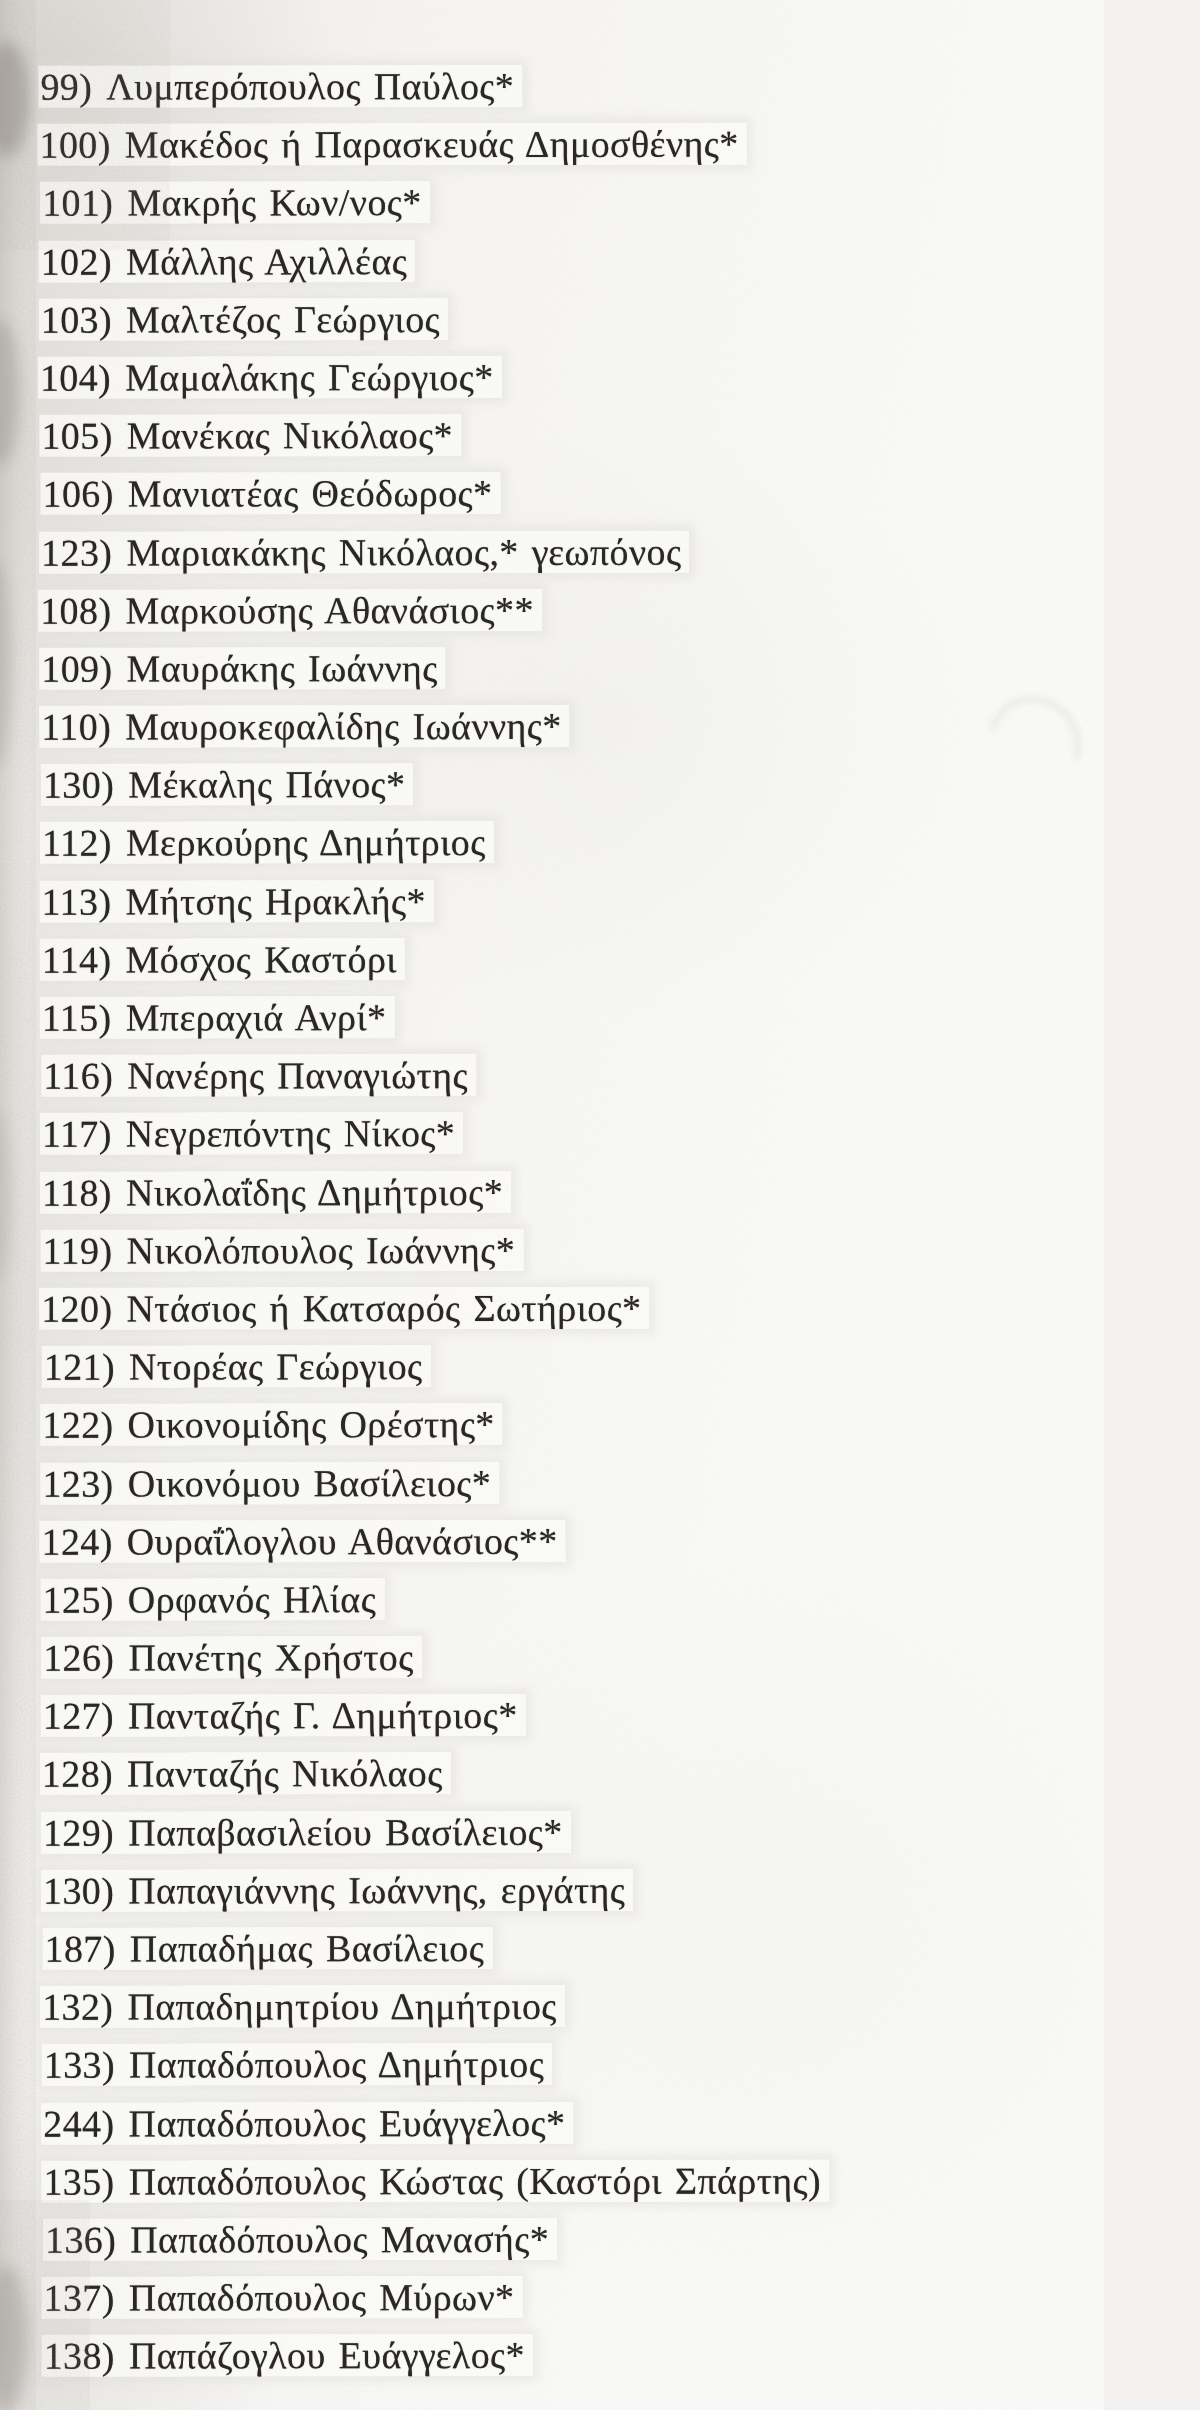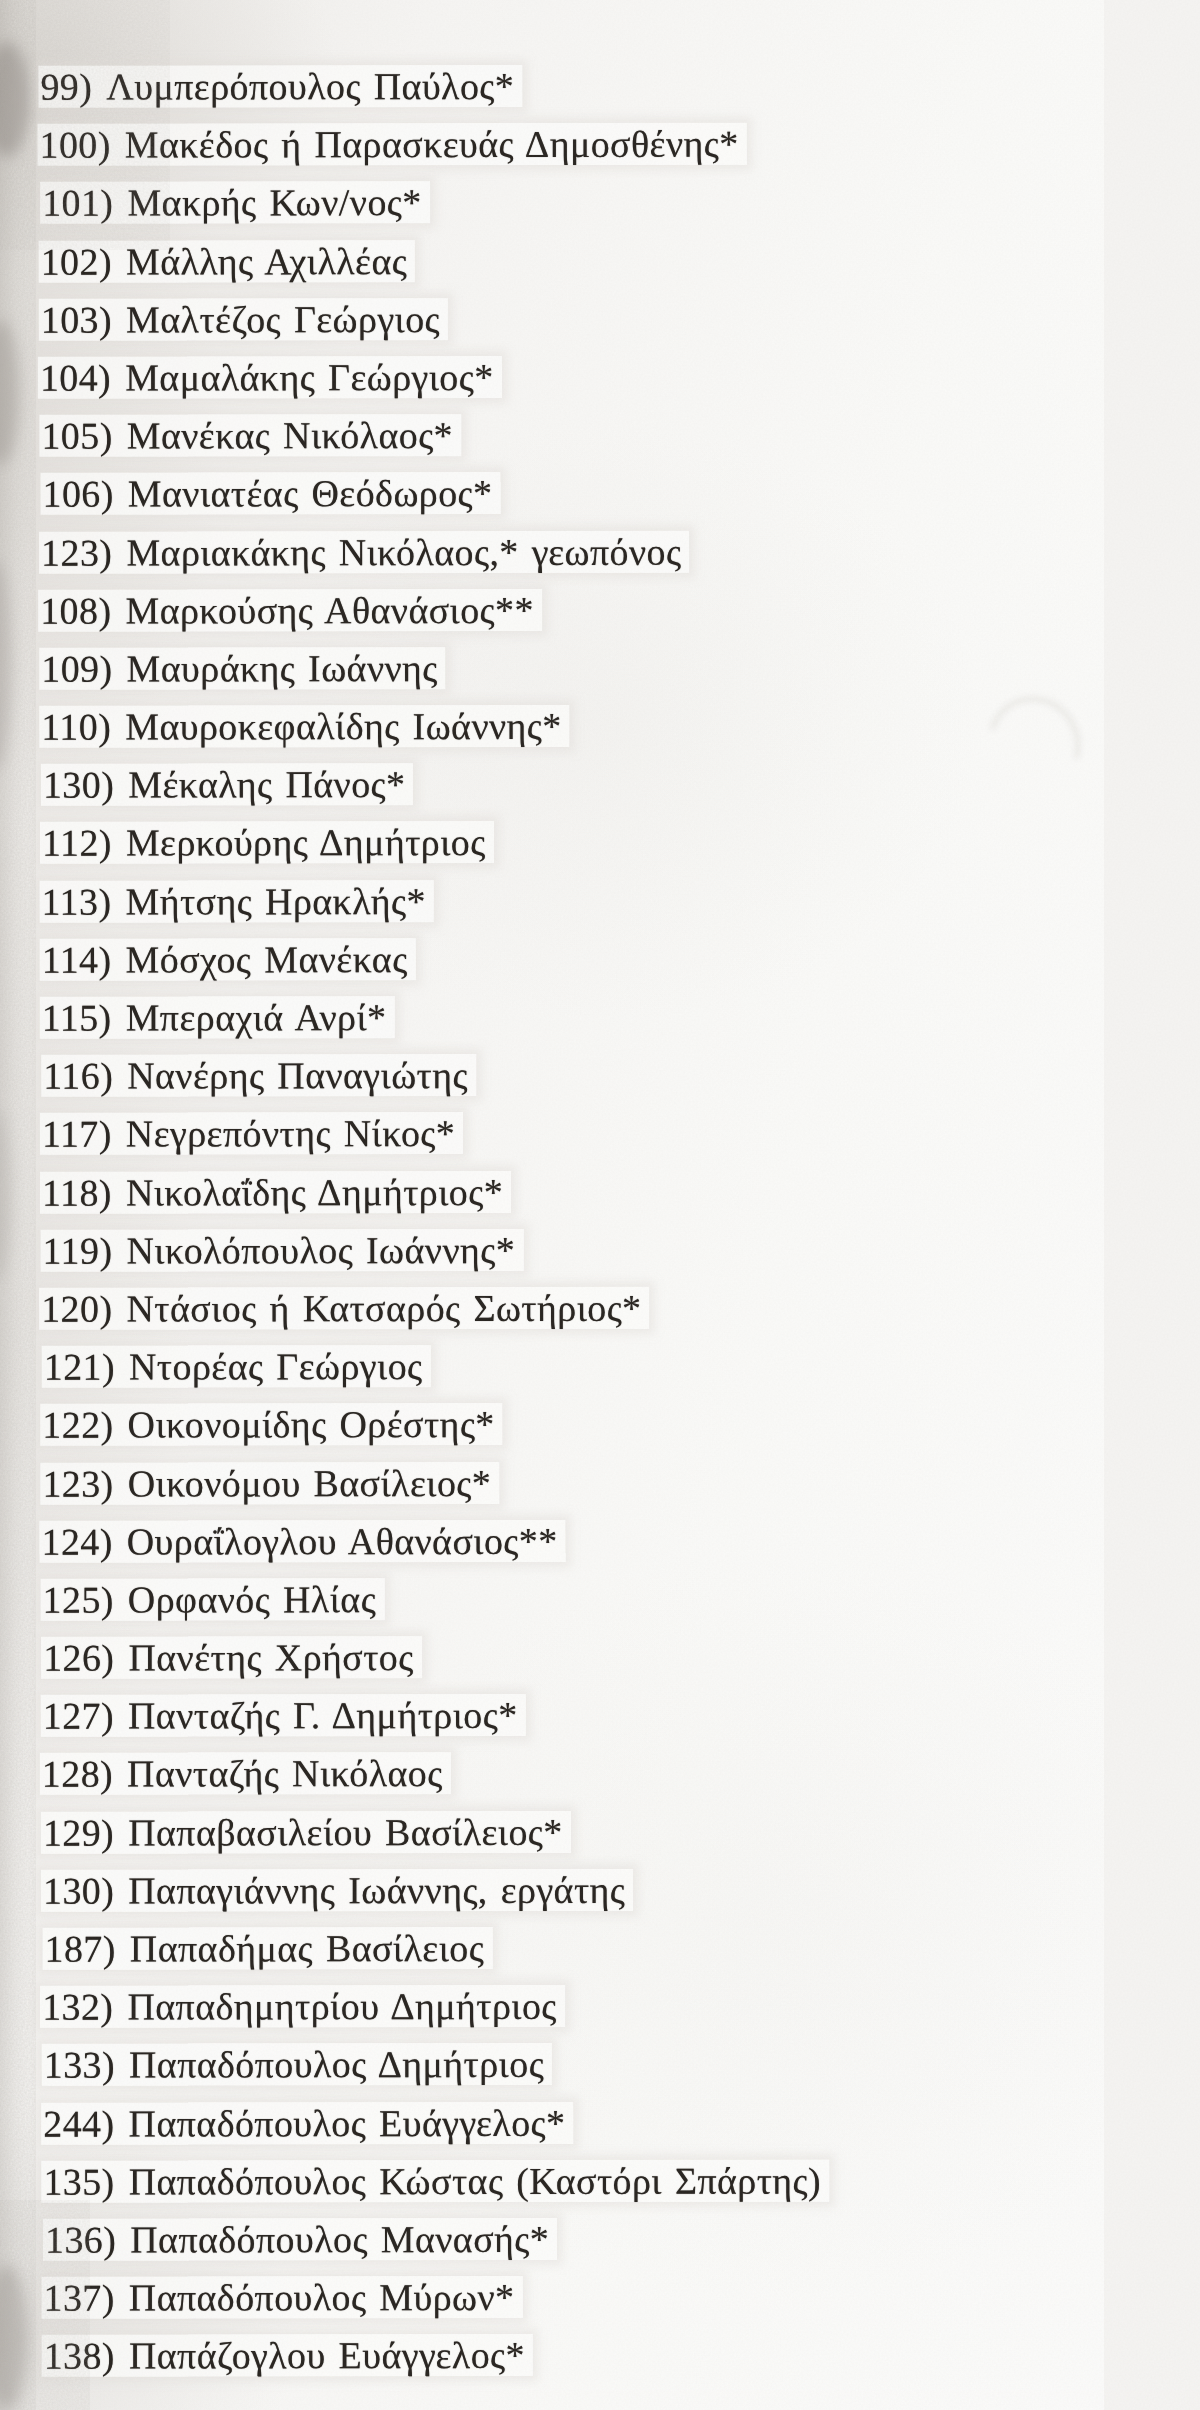--- a/index.html
+++ b/index.html
@@ -115,21 +115,21 @@
       <li class="row">
     <span class="inner"><span class="num">130)</span><span class="nm">Μέκαλης Πάνος*</span></span>
   </li>
       <li class="row">
     <span class="inner"><span class="num">112)</span><span class="nm">Μερκούρης Δημήτριος</span></span>
   </li>
       <li class="row">
     <span class="inner"><span class="num">113)</span><span class="nm">Μήτσης Ηρακλής*</span></span>
   </li>
       <li class="row">
-    <span class="inner"><span class="num">114)</span><span class="nm">Μόσχος Μανέκας</span></span>
+    <span class="inner"><span class="num">114)</span><span class="nm">Μόσχος Καστόρι</span></span>
   </li>
       <li class="row">
     <span class="inner"><span class="num">115)</span><span class="nm">Μπεραχιά Ανρί*</span></span>
   </li>
       <li class="row">
     <span class="inner"><span class="num">116)</span><span class="nm">Νανέρης Παναγιώτης</span></span>
   </li>
       <li class="row">
     <span class="inner"><span class="num">117)</span><span class="nm">Νεγρεπόντης Νίκος*</span></span>
   </li>

